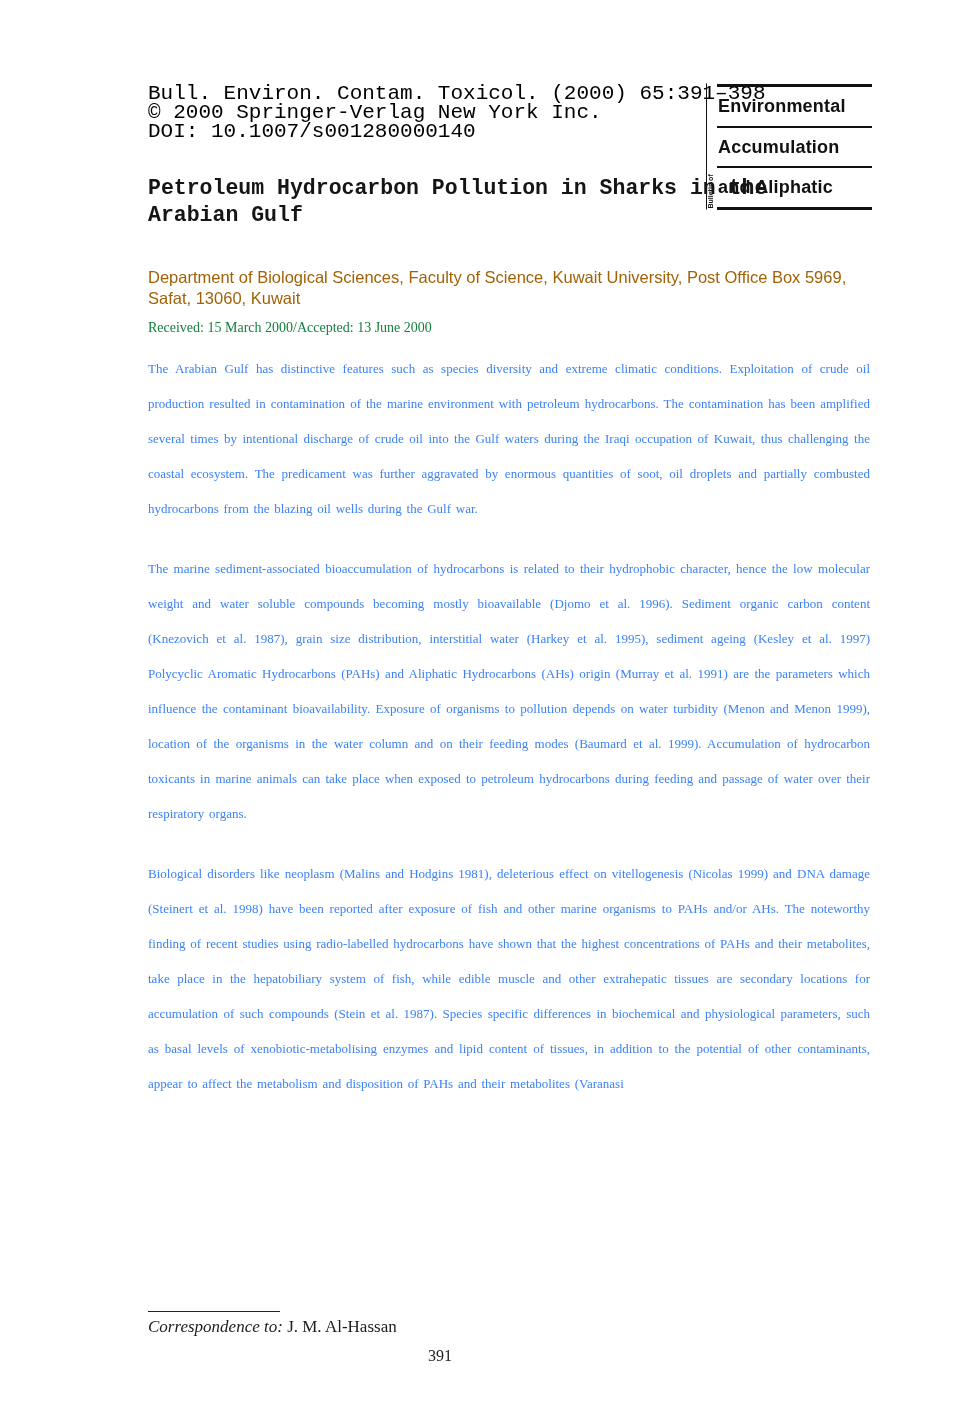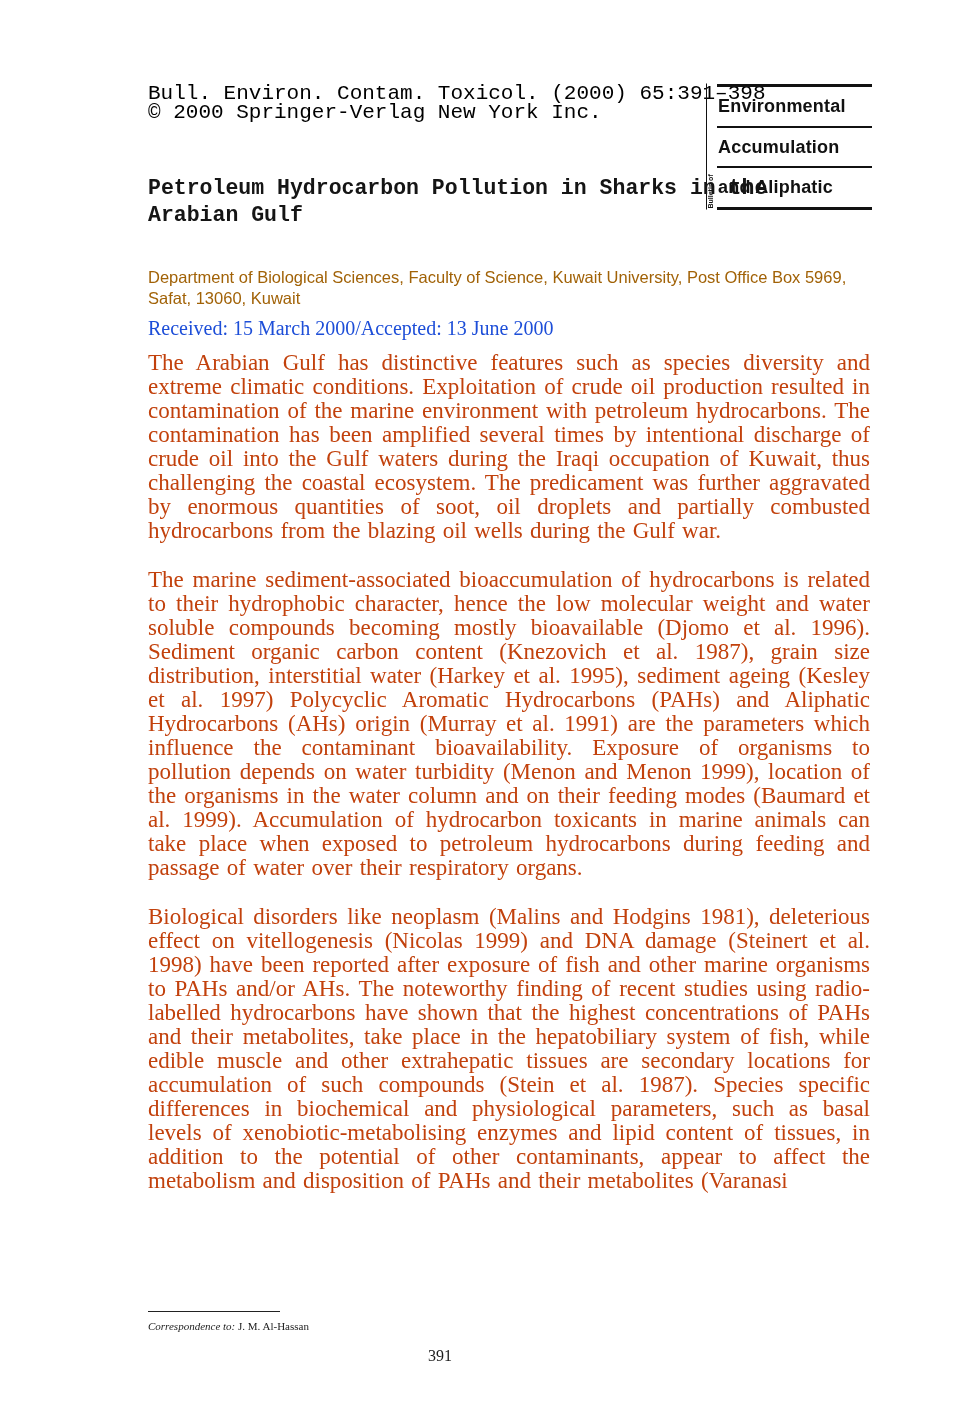--- a/index.html
+++ b/index.html
@@ -96,55 +96,55 @@
     width: 726px;
     font-family: "Liberation Sans", sans-serif;
     font-size: 16.5px;
     line-height: 21px;
     color: #a16207;
   }
   .received {
     position: absolute;
     left: 148px;
     top: 319px;
-    font-size: 20px;
+    font-size: 14px;
     line-height: 18px;
-    color: #1d4ed8;
+    color: #15803d;
     text-align: center;
   }
 
   
   .body-text {
     position: absolute;
     left: 148px;
     top: 351px;
     width: 722px;
-    font-size: 23px;
-    line-height: 24px;
+    font-size: 13px;
+    line-height: 35px;
     text-align: justify;
-    color: #c2410c;
+    color: #3b82f6;
   }
   .body-text p {
     margin: 0 0 25px 0;
     word-spacing: 1.5px;
   }
 
   
   .corr-rule {
     position: absolute;
     left: 148px;
     top: 1311px;
     width: 132px;
     border-top: 1.5px solid #222;
   }
   .correspondence {
     position: absolute;
     left: 148px;
     top: 1317px;
-    font-size: 11px;
+    font-size: 17px;
     line-height: 19px;
     color: #1c1c1c;
   }
   .correspondence .corr-label { font-style: italic; }
   .page-number {
     position: absolute;
     left: 0;
     top: 1347px;
     width: 880px;
     text-align: center;
@@ -153,20 +153,21 @@
   }
 </style>
 </head>
 <body>
 
 <div class="page">
 
   <div class="header-left">
     <div>Bull. Environ. Contam. Toxicol. (2000) 65:391–398</div>
     <div>© 2000 Springer-Verlag New York Inc.</div>
+    <div>DOI: 10.1007/s001280000140</div>
   </div>
 
   <div class="logo">
     <div class="logo-vertical">Bulletin of</div>
     <div class="logo-main">
       <div class="logo-bar"></div>
       <div class="logo-line">Environmental</div>
       <div class="logo-sep"></div>
       <div class="logo-line">Accumulation</div>
       <div class="logo-sep"></div>

